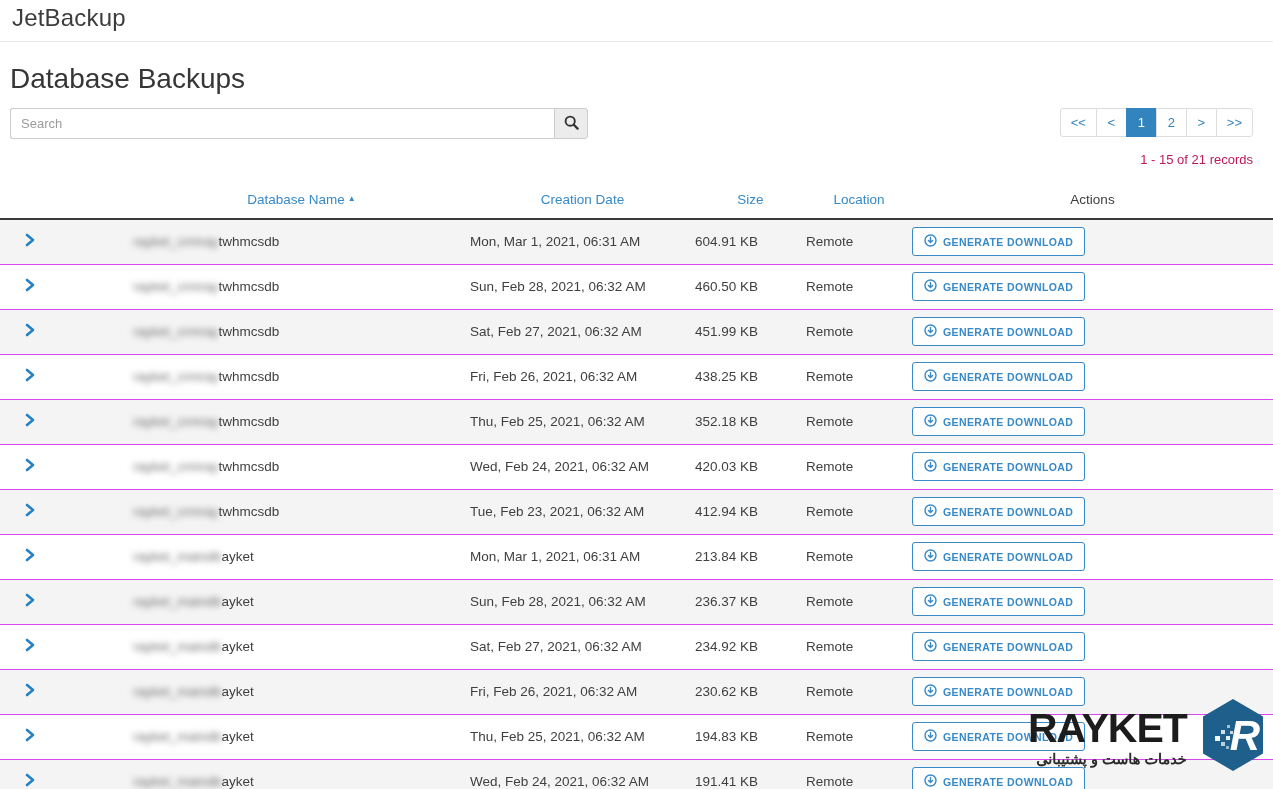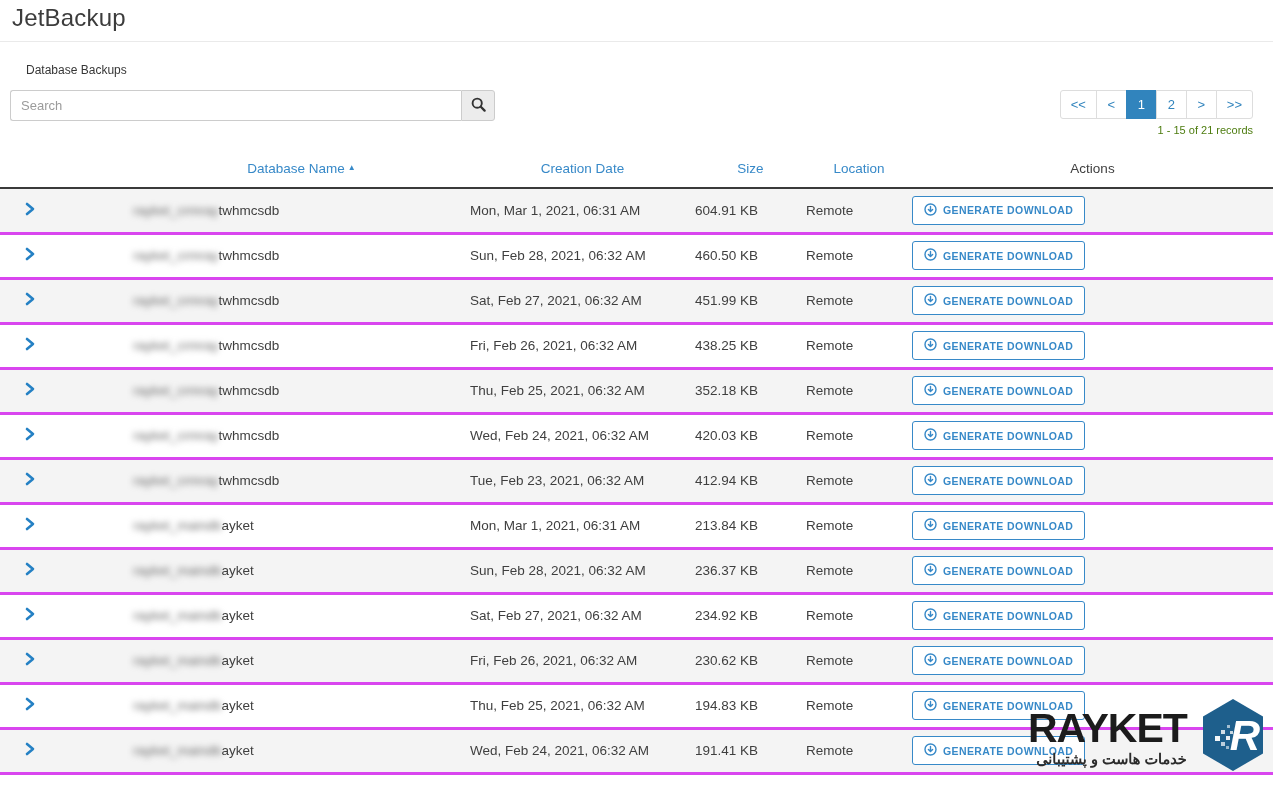--- a/index.html
+++ b/index.html
@@ -8,58 +8,58 @@
     font-family: "Liberation Sans", sans-serif;
     background: #ffffff;
     color: #3c3c3c;
     position: relative;
   }
   
   .topbar { padding: 4px 12px 9px 12px; border-bottom: 1px solid #eaeaea; }
   .topbar h1 { font-size: 24px; font-weight: 400; color: #3c3c3c; letter-spacing: .2px; }
 
   .content { padding: 0 10px; }
-  .section-title { margin: 21px 0 13px 16px; font-size: 12px; font-weight: 400; color: #363636; }
+  .section-title { margin: 21px 0 13px 0; font-size: 28px; font-weight: 400; color: #363636; }
 
   
   .controls { display: flex; justify-content: space-between; align-items: flex-start; }
-  .search-group { display: flex; width: 485px; }
+  .search-group { display: flex; width: 578px; }
   .search-input {
     flex: 1; height: 31px; border: 1px solid #cccccc; border-right: none;
     border-radius: 3px 0 0 3px; padding: 0 10px; font-size: 13px; color: #555;
     font-family: "Liberation Sans", sans-serif; outline: none;
   }
   .search-input::placeholder { color: #9b9b9b; }
   .search-btn {
     width: 34px; height: 31px; border: 1px solid #cccccc; background: #ececec;
     border-radius: 0 3px 3px 0; cursor: pointer; display: flex; align-items: center; justify-content: center;
   }
   .paging-wrap { margin-right: 10px; text-align: right; }
   .pagination { display: inline-flex; }
   .page-btn {
     min-width: 31px; height: 29px; padding: 0 10px; margin-left: -1px;
     background: #ffffff; border: 1px solid #dddddd; color: #3184bd;
     font-size: 13px; font-family: "Liberation Sans", sans-serif; cursor: pointer;
   }
   .page-btn:first-child { border-radius: 3px 0 0 3px; }
   .page-btn:last-child { border-radius: 0 3px 3px 0; }
   .page-btn.active { background: #3184bd; border-color: #3184bd; color: #ffffff; }
-  .records { margin-top: 5px; font-size: 11px; color: #4d7c0f; }
+  .records { margin-top: 15px; font-size: 13px; color: #be185d; }
 
   
   table { width: 1273px; border-collapse: collapse; margin-top: 14px; table-layout: fixed; }
   col.c-expand { width: 133px; } col.c-name { width: 337px; } col.c-date { width: 225px; }
   col.c-size { width: 111px; } col.c-loc { width: 106px; } col.c-act { width: 361px; }
   thead th {
     text-align: center; font-size: 13.5px; font-weight: 400; color: #3789c8;
     padding: 11px 0 11px 0; border-bottom: 2px solid #3a3a3a; background: #fff;
   }
   thead th.actions-col { color: #404040; margin-left: 37px; }
   .sort-caret { font-size: 8px; color: #3789c8; vertical-align: 3px; margin-left: 3px; }
-  tbody tr { height: 45px; border-bottom: 3px solid #d946ef; padding-left: 17px; }
+  tbody tr { height: 45px; border-bottom: 1px solid #d946ef; padding-left: 17px; }
   tbody tr:nth-child(odd) { background: #f4f4f4; }
   tbody tr:nth-child(even) { background: #ffffff; }
   tbody td { font-size: 13.5px; color: #3f3f3f; padding: 0; vertical-align: middle; }
   td.expand-cell { padding-left: 25px; }
   .row-chevron { display: inline-block; cursor: pointer; line-height: 0; }
   .db-blur { filter: blur(3px); color: #6b6b6b; user-select: none; }
   .gen-btn {
     display: inline-flex; align-items: center; gap: 6px;
     background: #fff; border: 1px solid #3789c8; color: #3789c8;
     font-size: 10.5px; font-weight: 600; letter-spacing: .4px;

